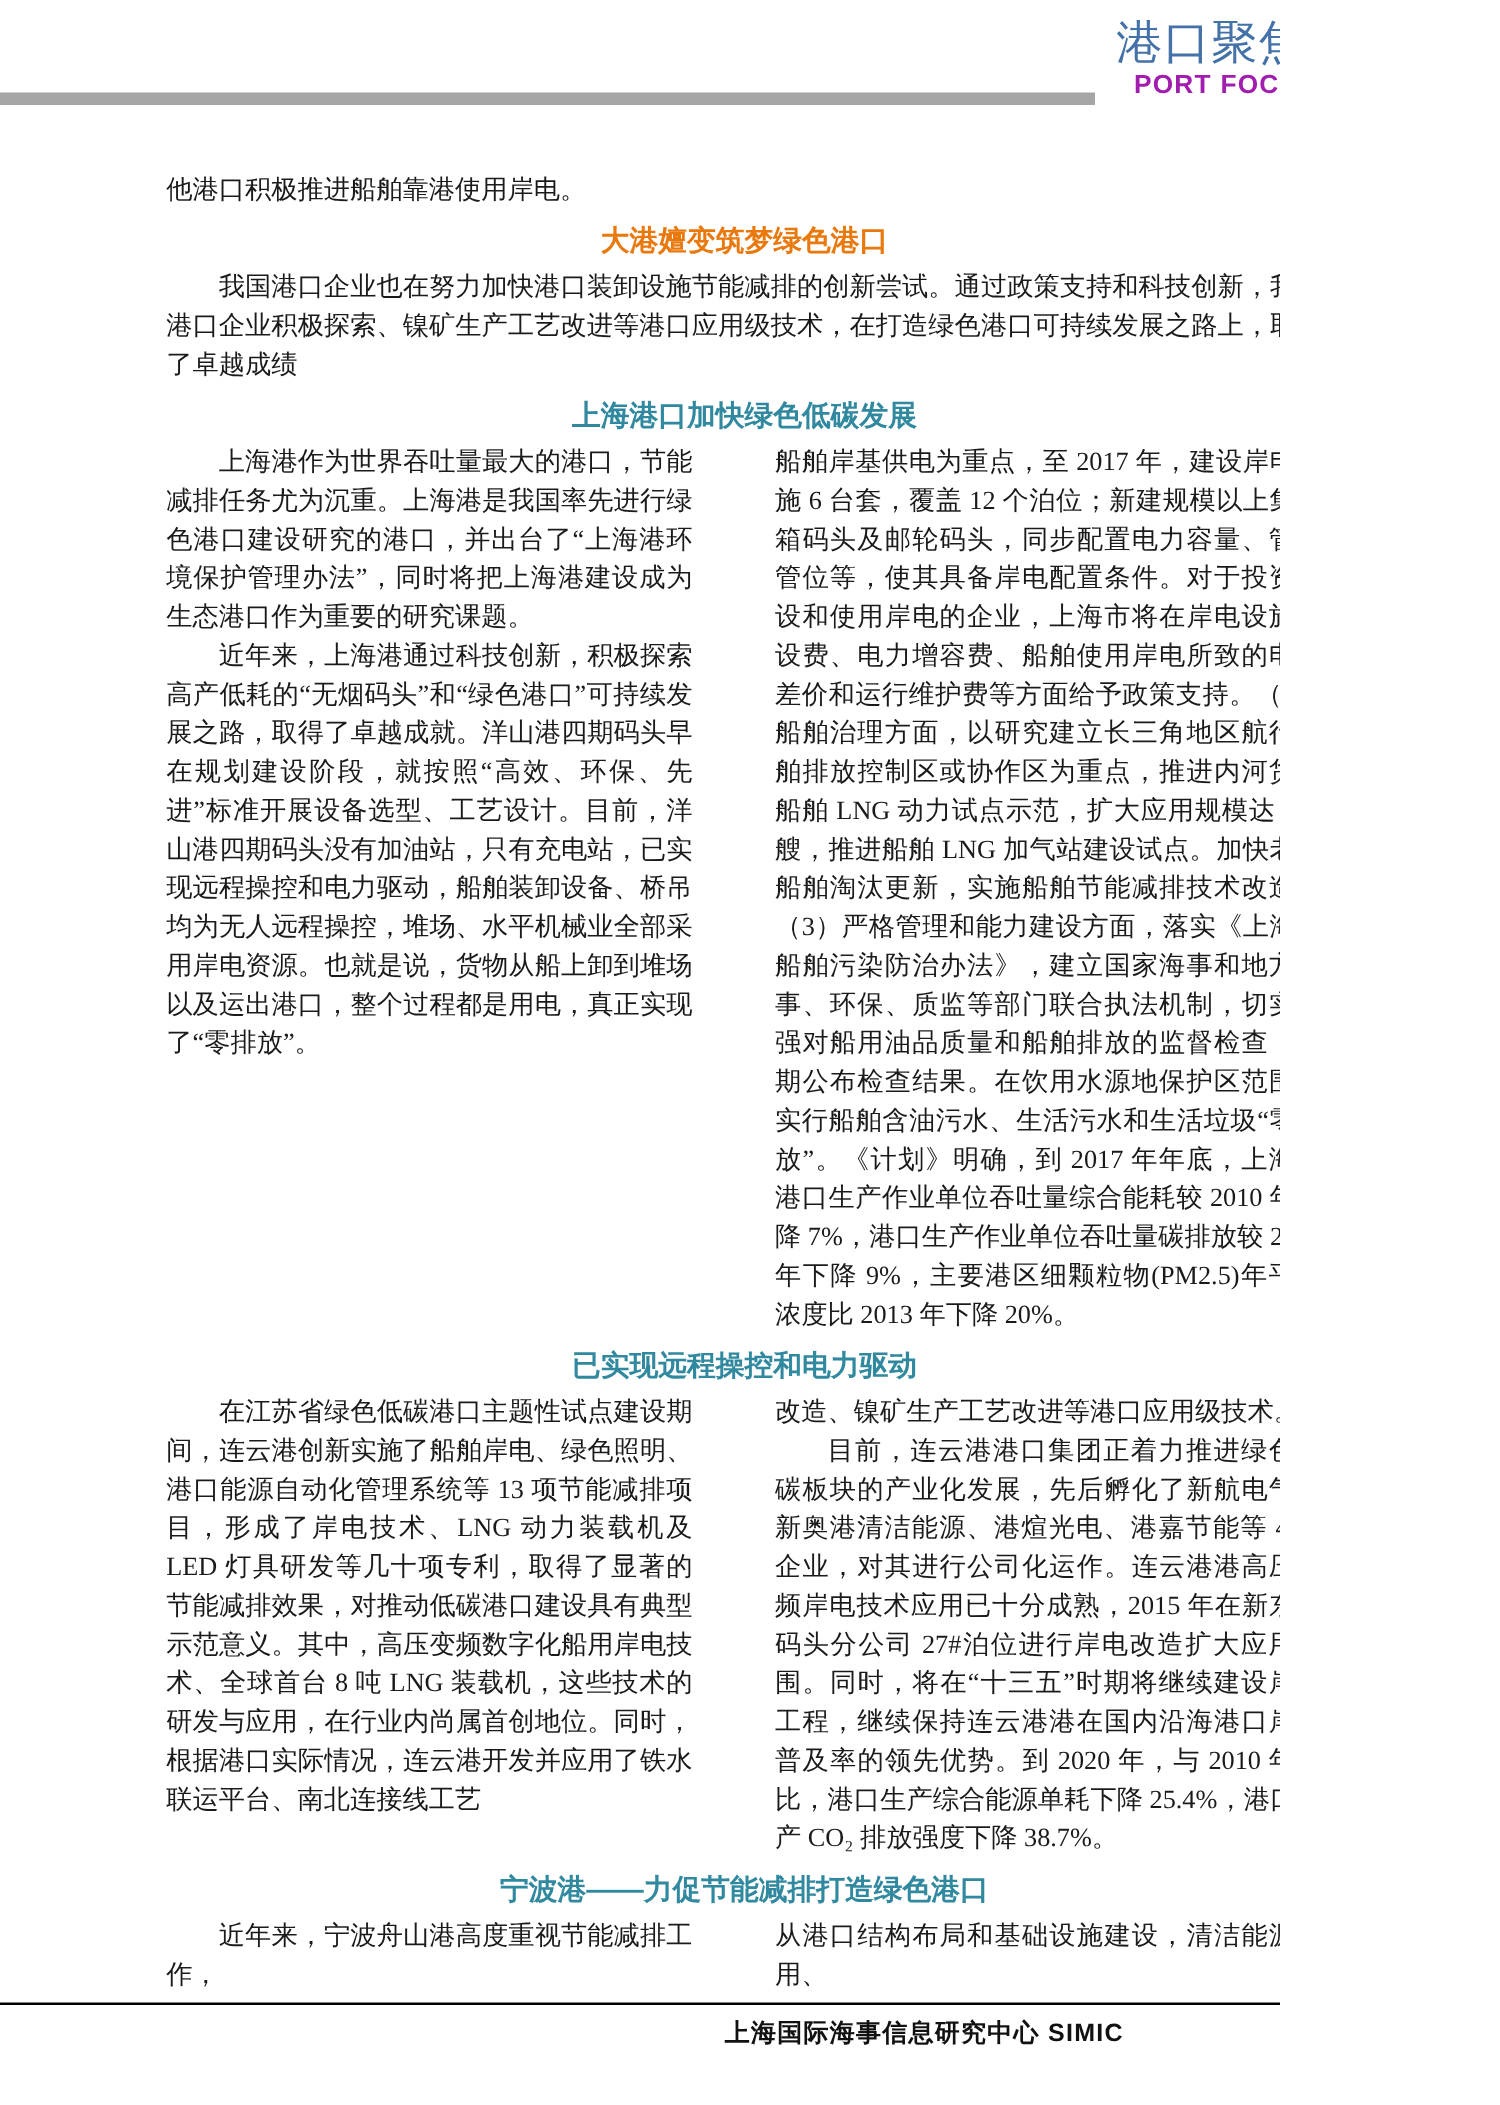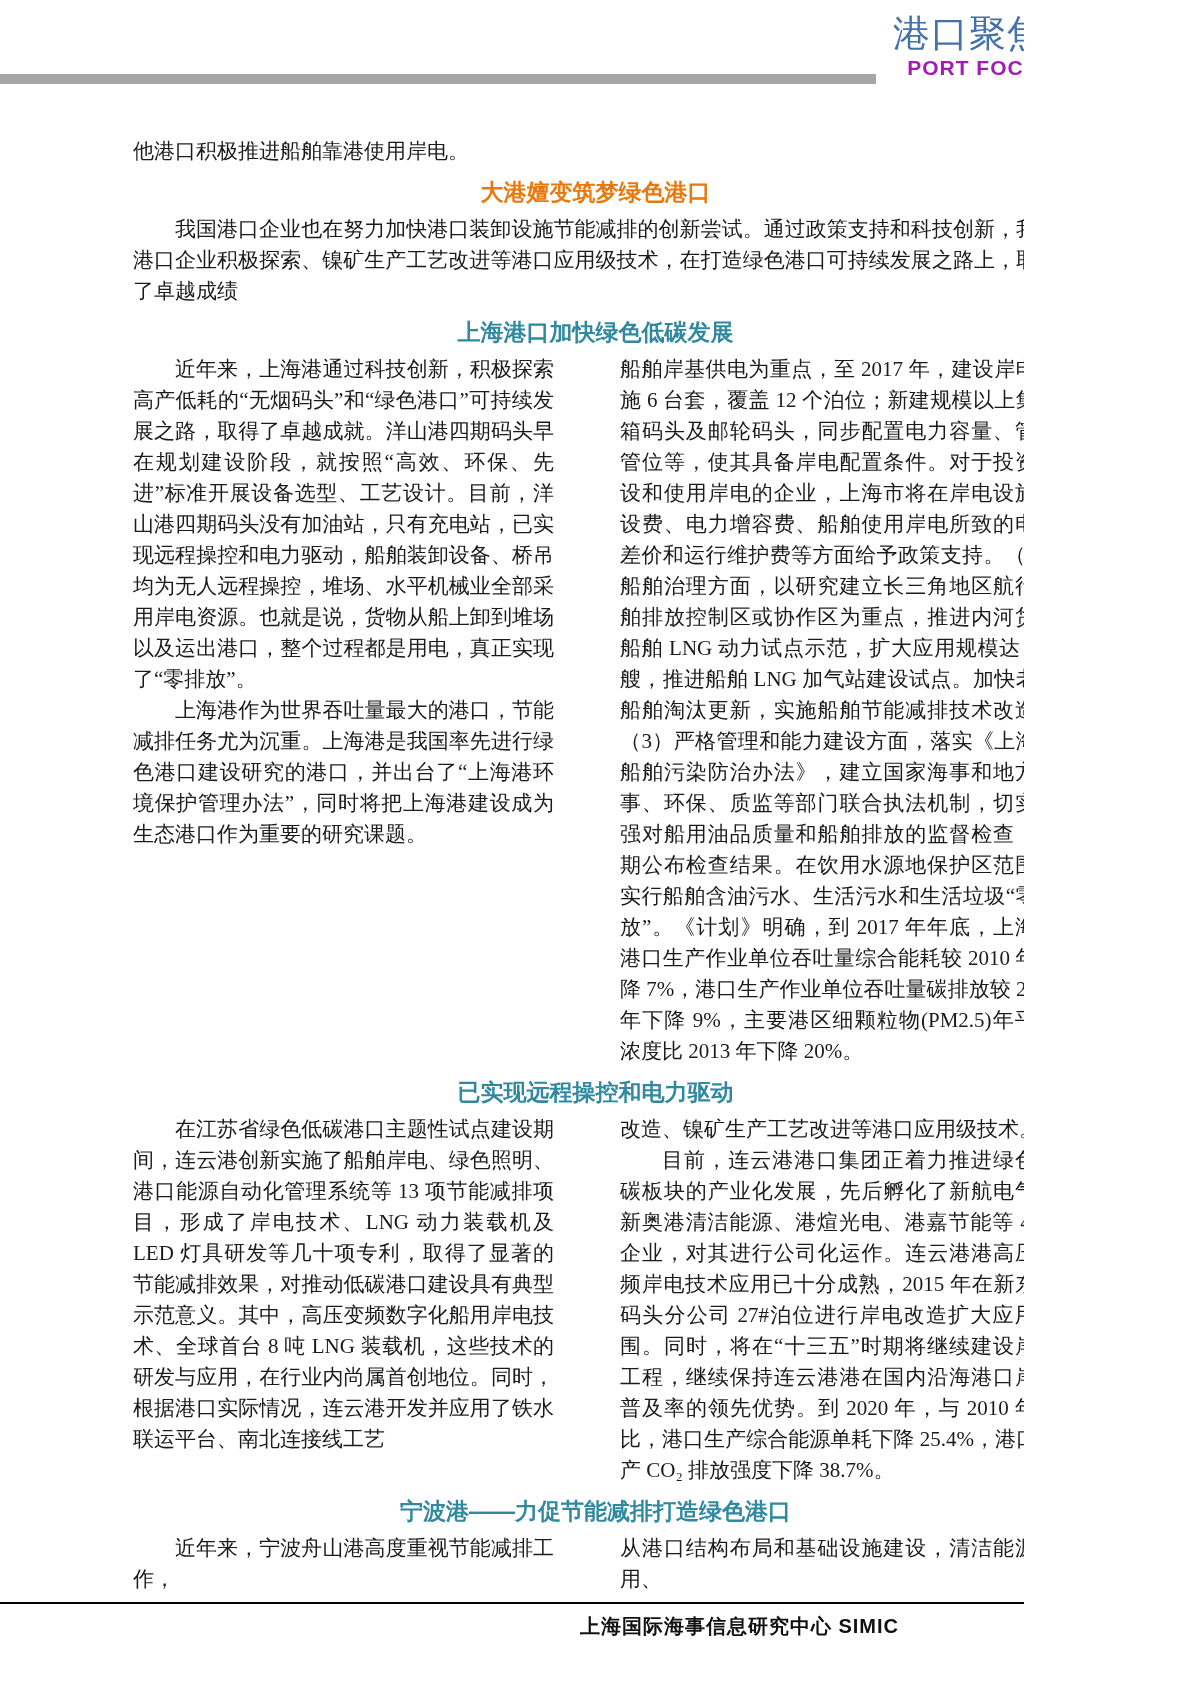--- a/index.html
+++ b/index.html
@@ -72,22 +72,22 @@
     <p class="body-line">他港口积极推进船舶靠港使用岸电。</p>
 
     <h2 class="heading orange">大港嬗变筑梦绿色港口</h2>
     <div>
         <p class="para indent">我国港口企业也在努力加快港口装卸设施节能减排的创新尝试。通过政策支持和科技创新，我国港口企业积极探索、镍矿生产工艺改进等港口应用级技术，在打造绿色港口可持续发展之路上，取得了卓越成绩</p>
       </div>
 
     <h2 class="heading teal">上海港口加快绿色低碳发展</h2>
     <div class="two-col">
       <div class="col left">
+          <p class="para indent">上海港作为世界吞吐量最大的港口，节能减排任务尤为沉重。上海港是我国率先进行绿色港口建设研究的港口，并出台了“上海港环境保护管理办法”，同时将把上海港建设成为生态港口作为重要的研究课题。</p>
           <p class="para indent">近年来，上海港通过科技创新，积极探索高产低耗的“无烟码头”和“绿色港口”可持续发展之路，取得了卓越成就。洋山港四期码头早在规划建设阶段，就按照“高效、环保、先进”标准开展设备选型、工艺设计。目前，洋山港四期码头没有加油站，只有充电站，已实现远程操控和电力驱动，船舶装卸设备、桥吊均为无人远程操控，堆场、水平机械业全部采用岸电资源。也就是说，货物从船上卸到堆场以及运出港口，整个过程都是用电，真正实现了“零排放”。</p>
-          <p class="para indent">上海港作为世界吞吐量最大的港口，节能减排任务尤为沉重。上海港是我国率先进行绿色港口建设研究的港口，并出台了“上海港环境保护管理办法”，同时将把上海港建设成为生态港口作为重要的研究课题。</p>
         </div>
       <div class="col right">
           <p class="para">船舶岸基供电为重点，至 2017 年，建设岸电设施 6 台套，覆盖 12 个泊位；新建规模以上集装箱码头及邮轮码头，同步配置电力容量、管线管位等，使其具备岸电配置条件。对于投资建设和使用岸电的企业，上海市将在岸电设施建设费、电力增容费、船舶使用岸电所致的电费差价和运行维护费等方面给予政策支持。（2）船舶治理方面，以研究建立长三角地区航行船舶排放控制区或协作区为重点，推进内河货运船舶 LNG 动力试点示范，扩大应用规模达 300 艘，推进船舶 LNG 加气站建设试点。加快老旧船舶淘汰更新，实施船舶节能减排技术改造。（3）严格管理和能力建设方面，落实《上海港船舶污染防治办法》，建立国家海事和地方海事、环保、质监等部门联合执法机制，切实加强对船用油品质量和船舶排放的监督检查，定期公布检查结果。在饮用水源地保护区范围内实行船舶含油污水、生活污水和生活垃圾“零排放”。《计划》明确，到 2017 年年底，上海港港口生产作业单位吞吐量综合能耗较 2010 年下降 7%，港口生产作业单位吞吐量碳排放较 2010 年下降 9%，主要港区细颗粒物(PM2.5)年平均浓度比 2013 年下降 20%。</p>
         </div>
     </div>
 
     <h2 class="heading teal">已实现远程操控和电力驱动</h2>
     <div class="two-col">
       <div class="col left">
           <p class="para indent">在江苏省绿色低碳港口主题性试点建设期间，连云港创新实施了船舶岸电、绿色照明、港口能源自动化管理系统等 13 项节能减排项目，形成了岸电技术、LNG 动力装载机及 LED 灯具研发等几十项专利，取得了显著的节能减排效果，对推动低碳港口建设具有典型示范意义。其中，高压变频数字化船用岸电技术、全球首台 8 吨 LNG 装载机，这些技术的研发与应用，在行业内尚属首创地位。同时，根据港口实际情况，连云港开发并应用了铁水联运平台、南北连接线工艺</p>

